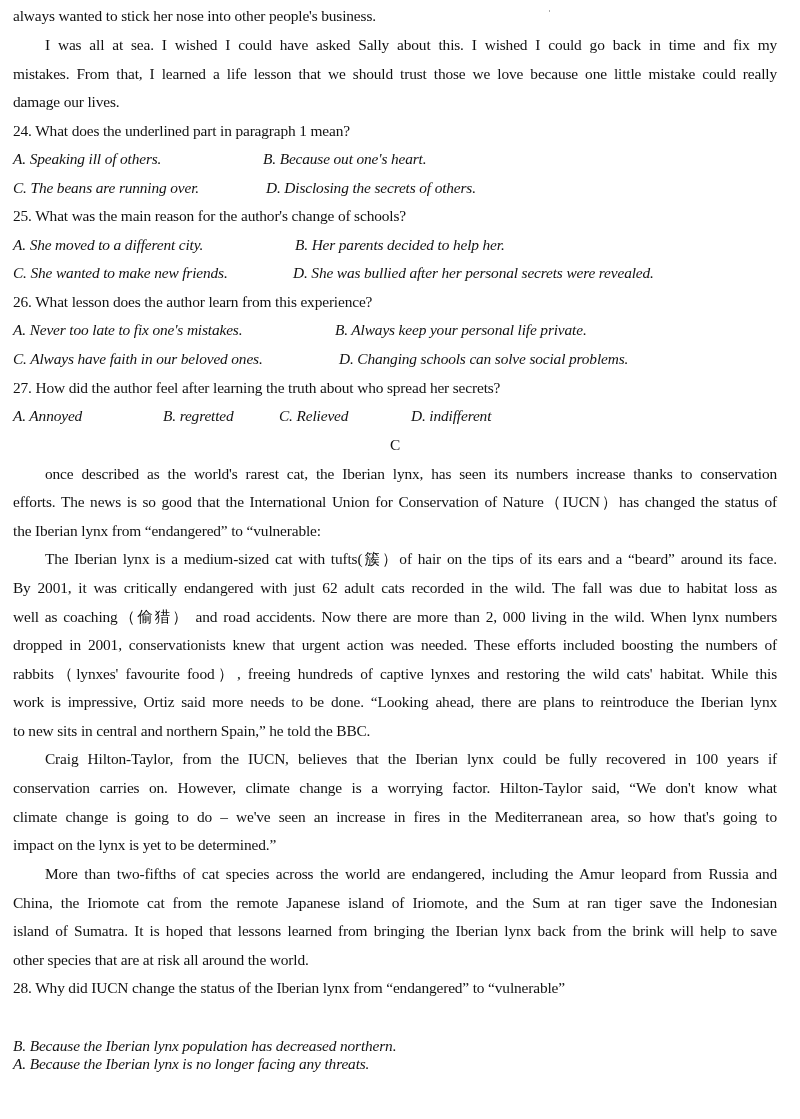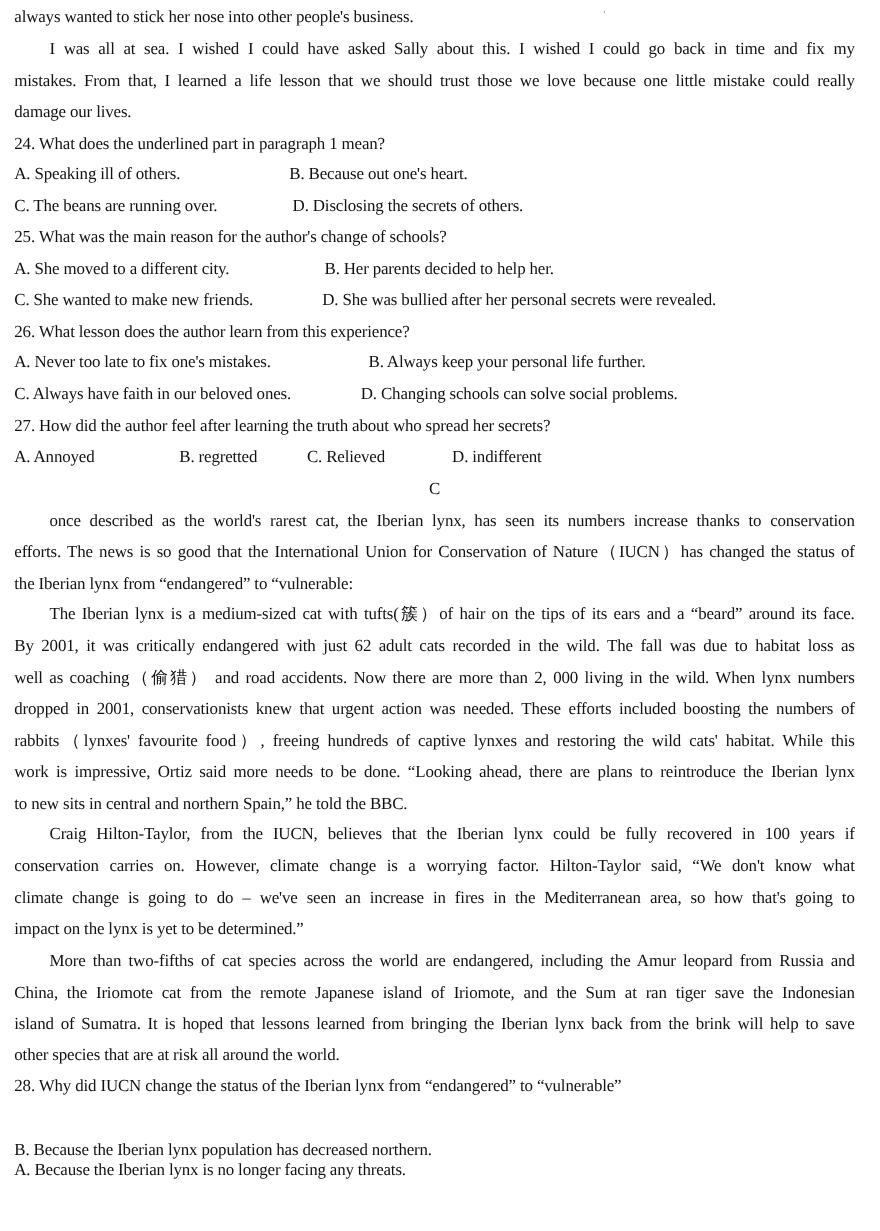--- a/index.html
+++ b/index.html
@@ -41,20 +41,21 @@
       position: absolute;
       left: 0;
       width: 764px;
       text-align: center;
       line-height: 20px;
     }
     .opt {
       position: absolute;
       white-space: nowrap;
       line-height: 20px;
+      font-style: italic;
     }
     .speck {
       position: absolute;
       left: 549px;
       top: 10px;
       width: 1px;
       height: 2px;
       background: #aaaaaa;
     }
   </style>
@@ -77,23 +78,23 @@
   <div class="opt" style="top:178px;left:253px">D. Disclosing the secrets of others.</div>
 
   <div class="line" style="top:206px">25. What was the main reason for the author's change of schools?</div>
   <div class="opt" style="top:235px;left:0">A. She moved to a different city.</div>
   <div class="opt" style="top:235px;left:282px">B. Her parents decided to help her.</div>
   <div class="opt" style="top:263px;left:0">C. She wanted to make new friends.</div>
   <div class="opt" style="top:263px;left:280px">D. She was bullied after her personal secrets were revealed.</div>
 
   <div class="line" style="top:292px">26. What lesson does the author learn from this experience?</div>
   <div class="opt" style="top:320px;left:0">A. Never too late to fix one's mistakes.</div>
-  <div class="opt" style="top:320px;left:322px">B. Always keep your personal life further.</div>
+  <div class="opt" style="top:320px;left:322px">B. Always keep your personal life private.</div>
   <div class="opt" style="top:349px;left:0">C. Always have faith in our beloved ones.</div>
-  <div class="opt" style="top:349px;left:315px">D. Changing schools can solve social problems.</div>
+  <div class="opt" style="top:349px;left:326px">D. Changing schools can solve social problems.</div>
 
   <div class="line" style="top:378px">27. How did the author feel after learning the truth about who spread her secrets?</div>
   <div class="opt" style="top:406px;left:0">A. Annoyed</div>
   <div class="opt" style="top:406px;left:150px">B. regretted</div>
   <div class="opt" style="top:406px;left:266px">C. Relieved</div>
   <div class="opt" style="top:406px;left:398px">D. indifferent</div>
 
   <div class="section-letter" style="top:435px">C</div>
 
   <div class="line indent just" style="top:464px">once described as the world's rarest cat, the Iberian lynx, has seen its numbers increase thanks to conservation</div>

